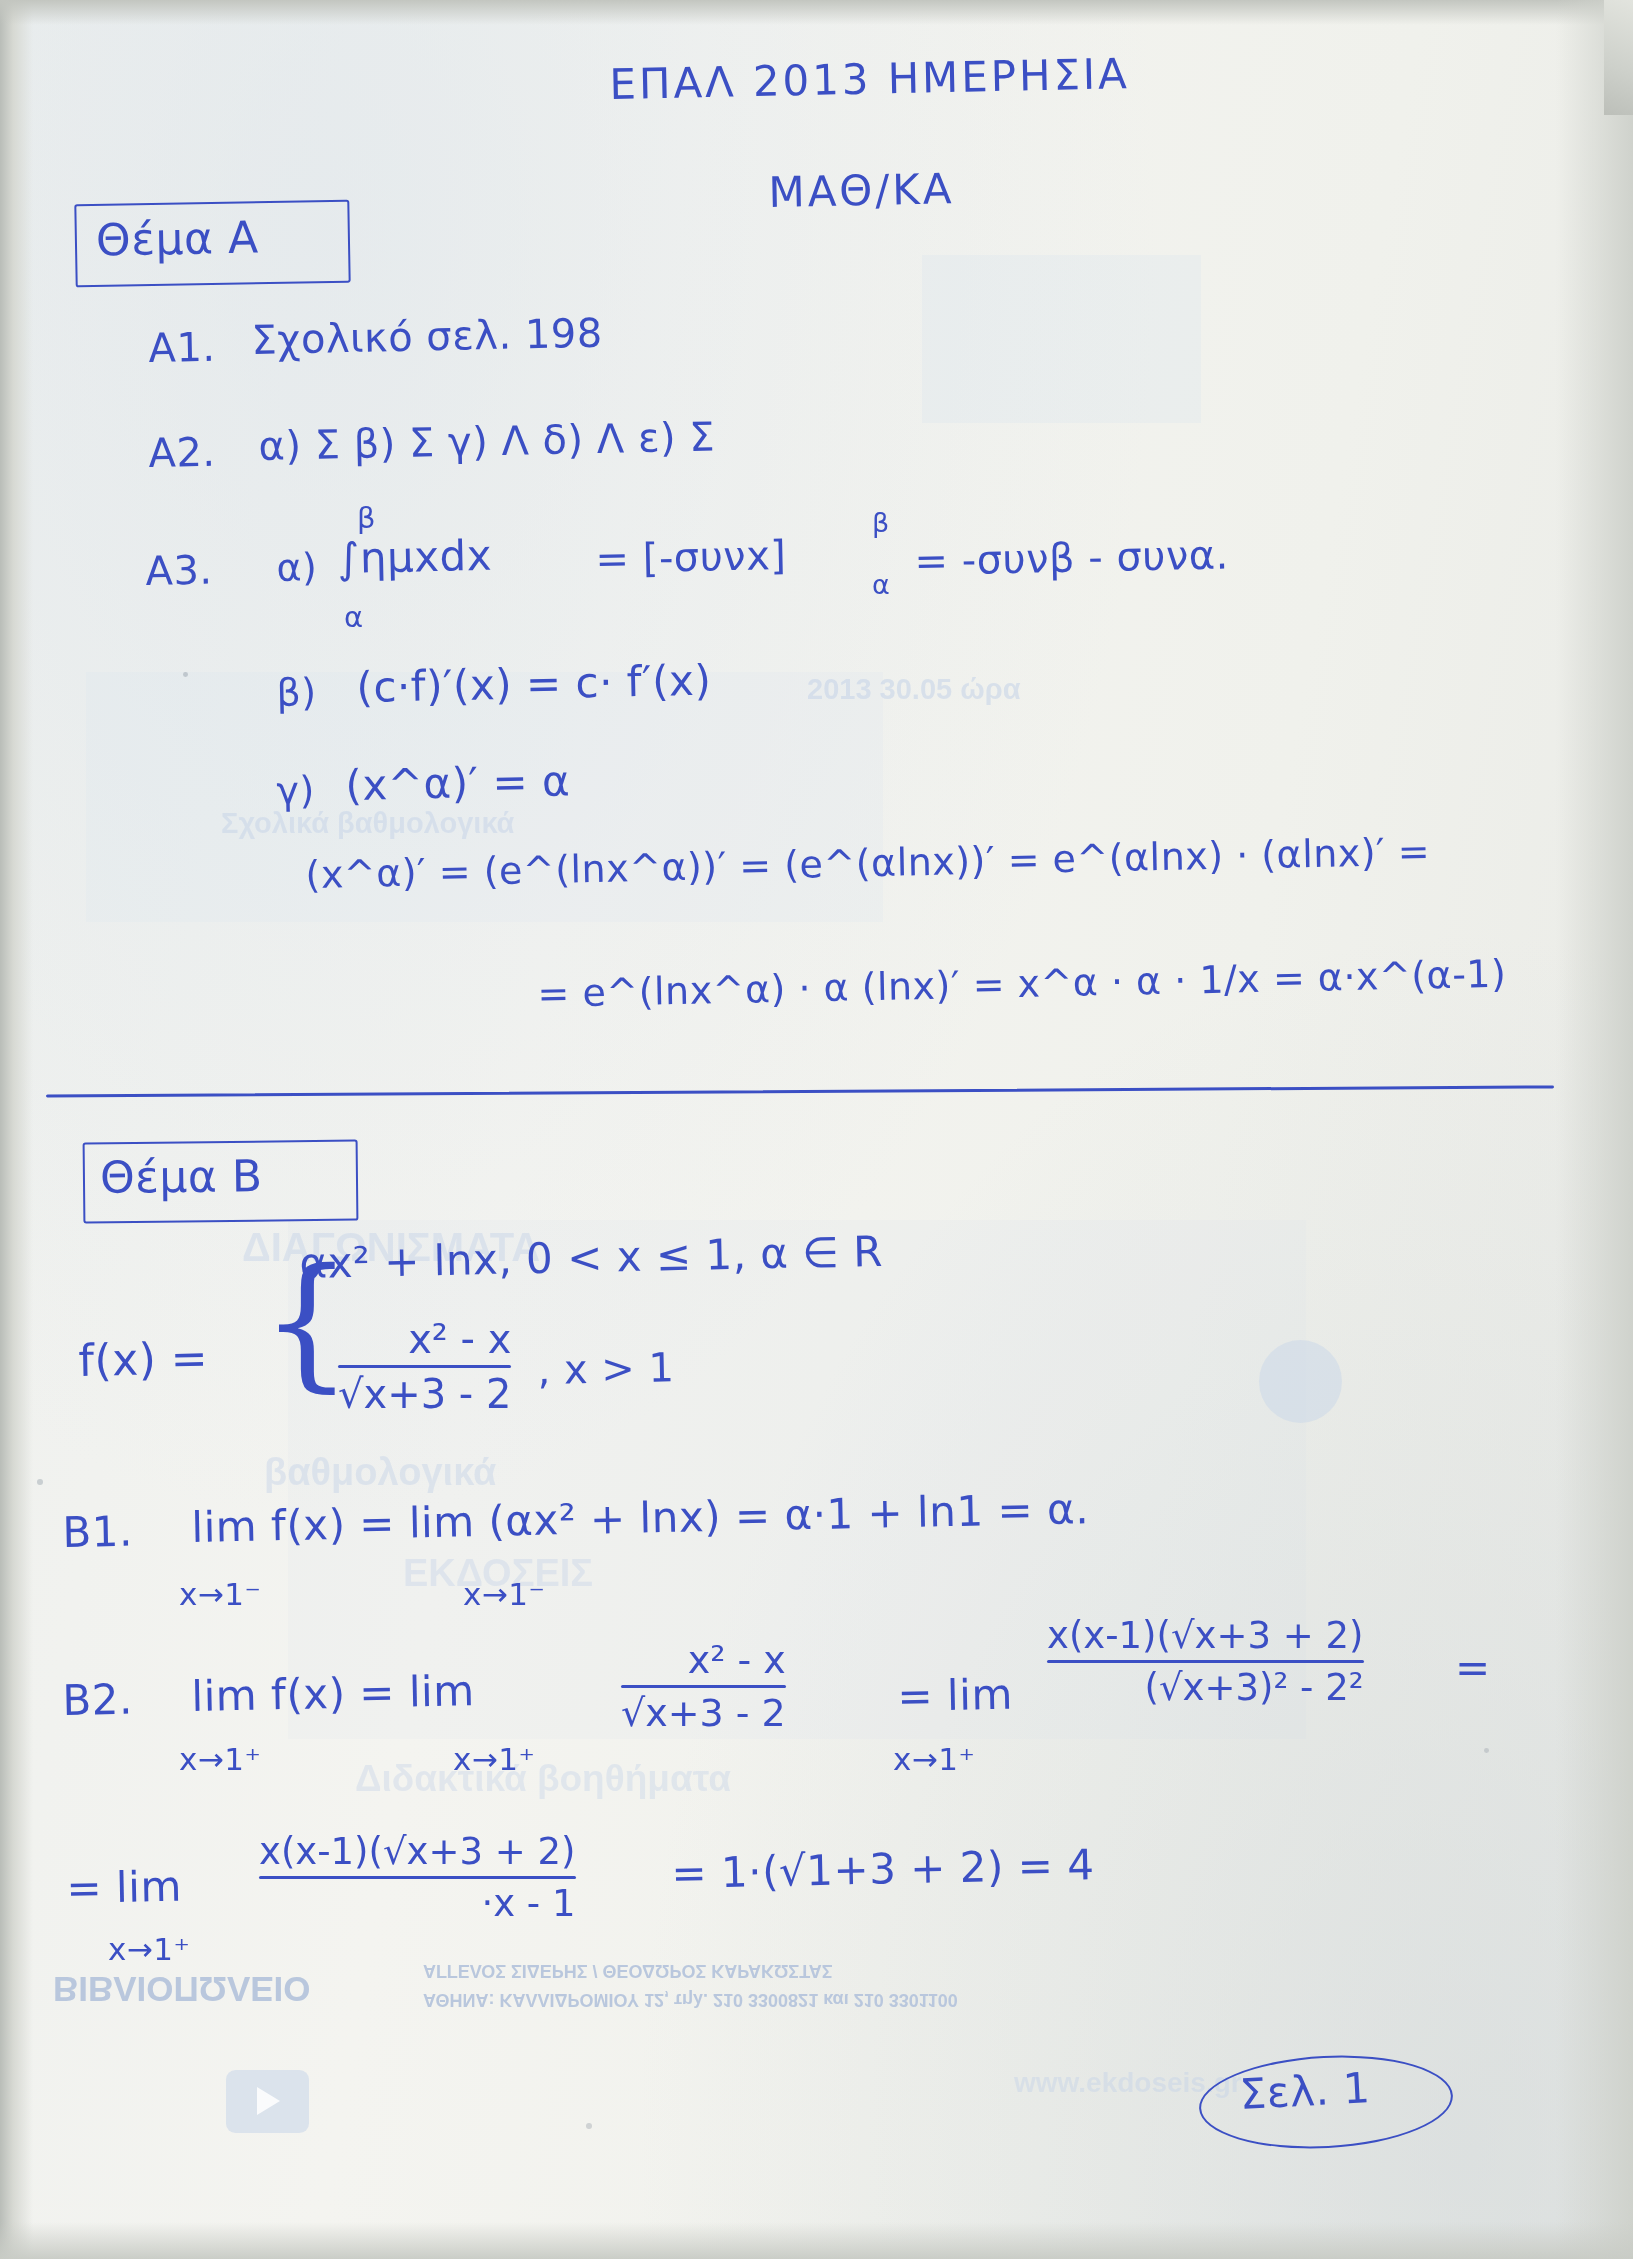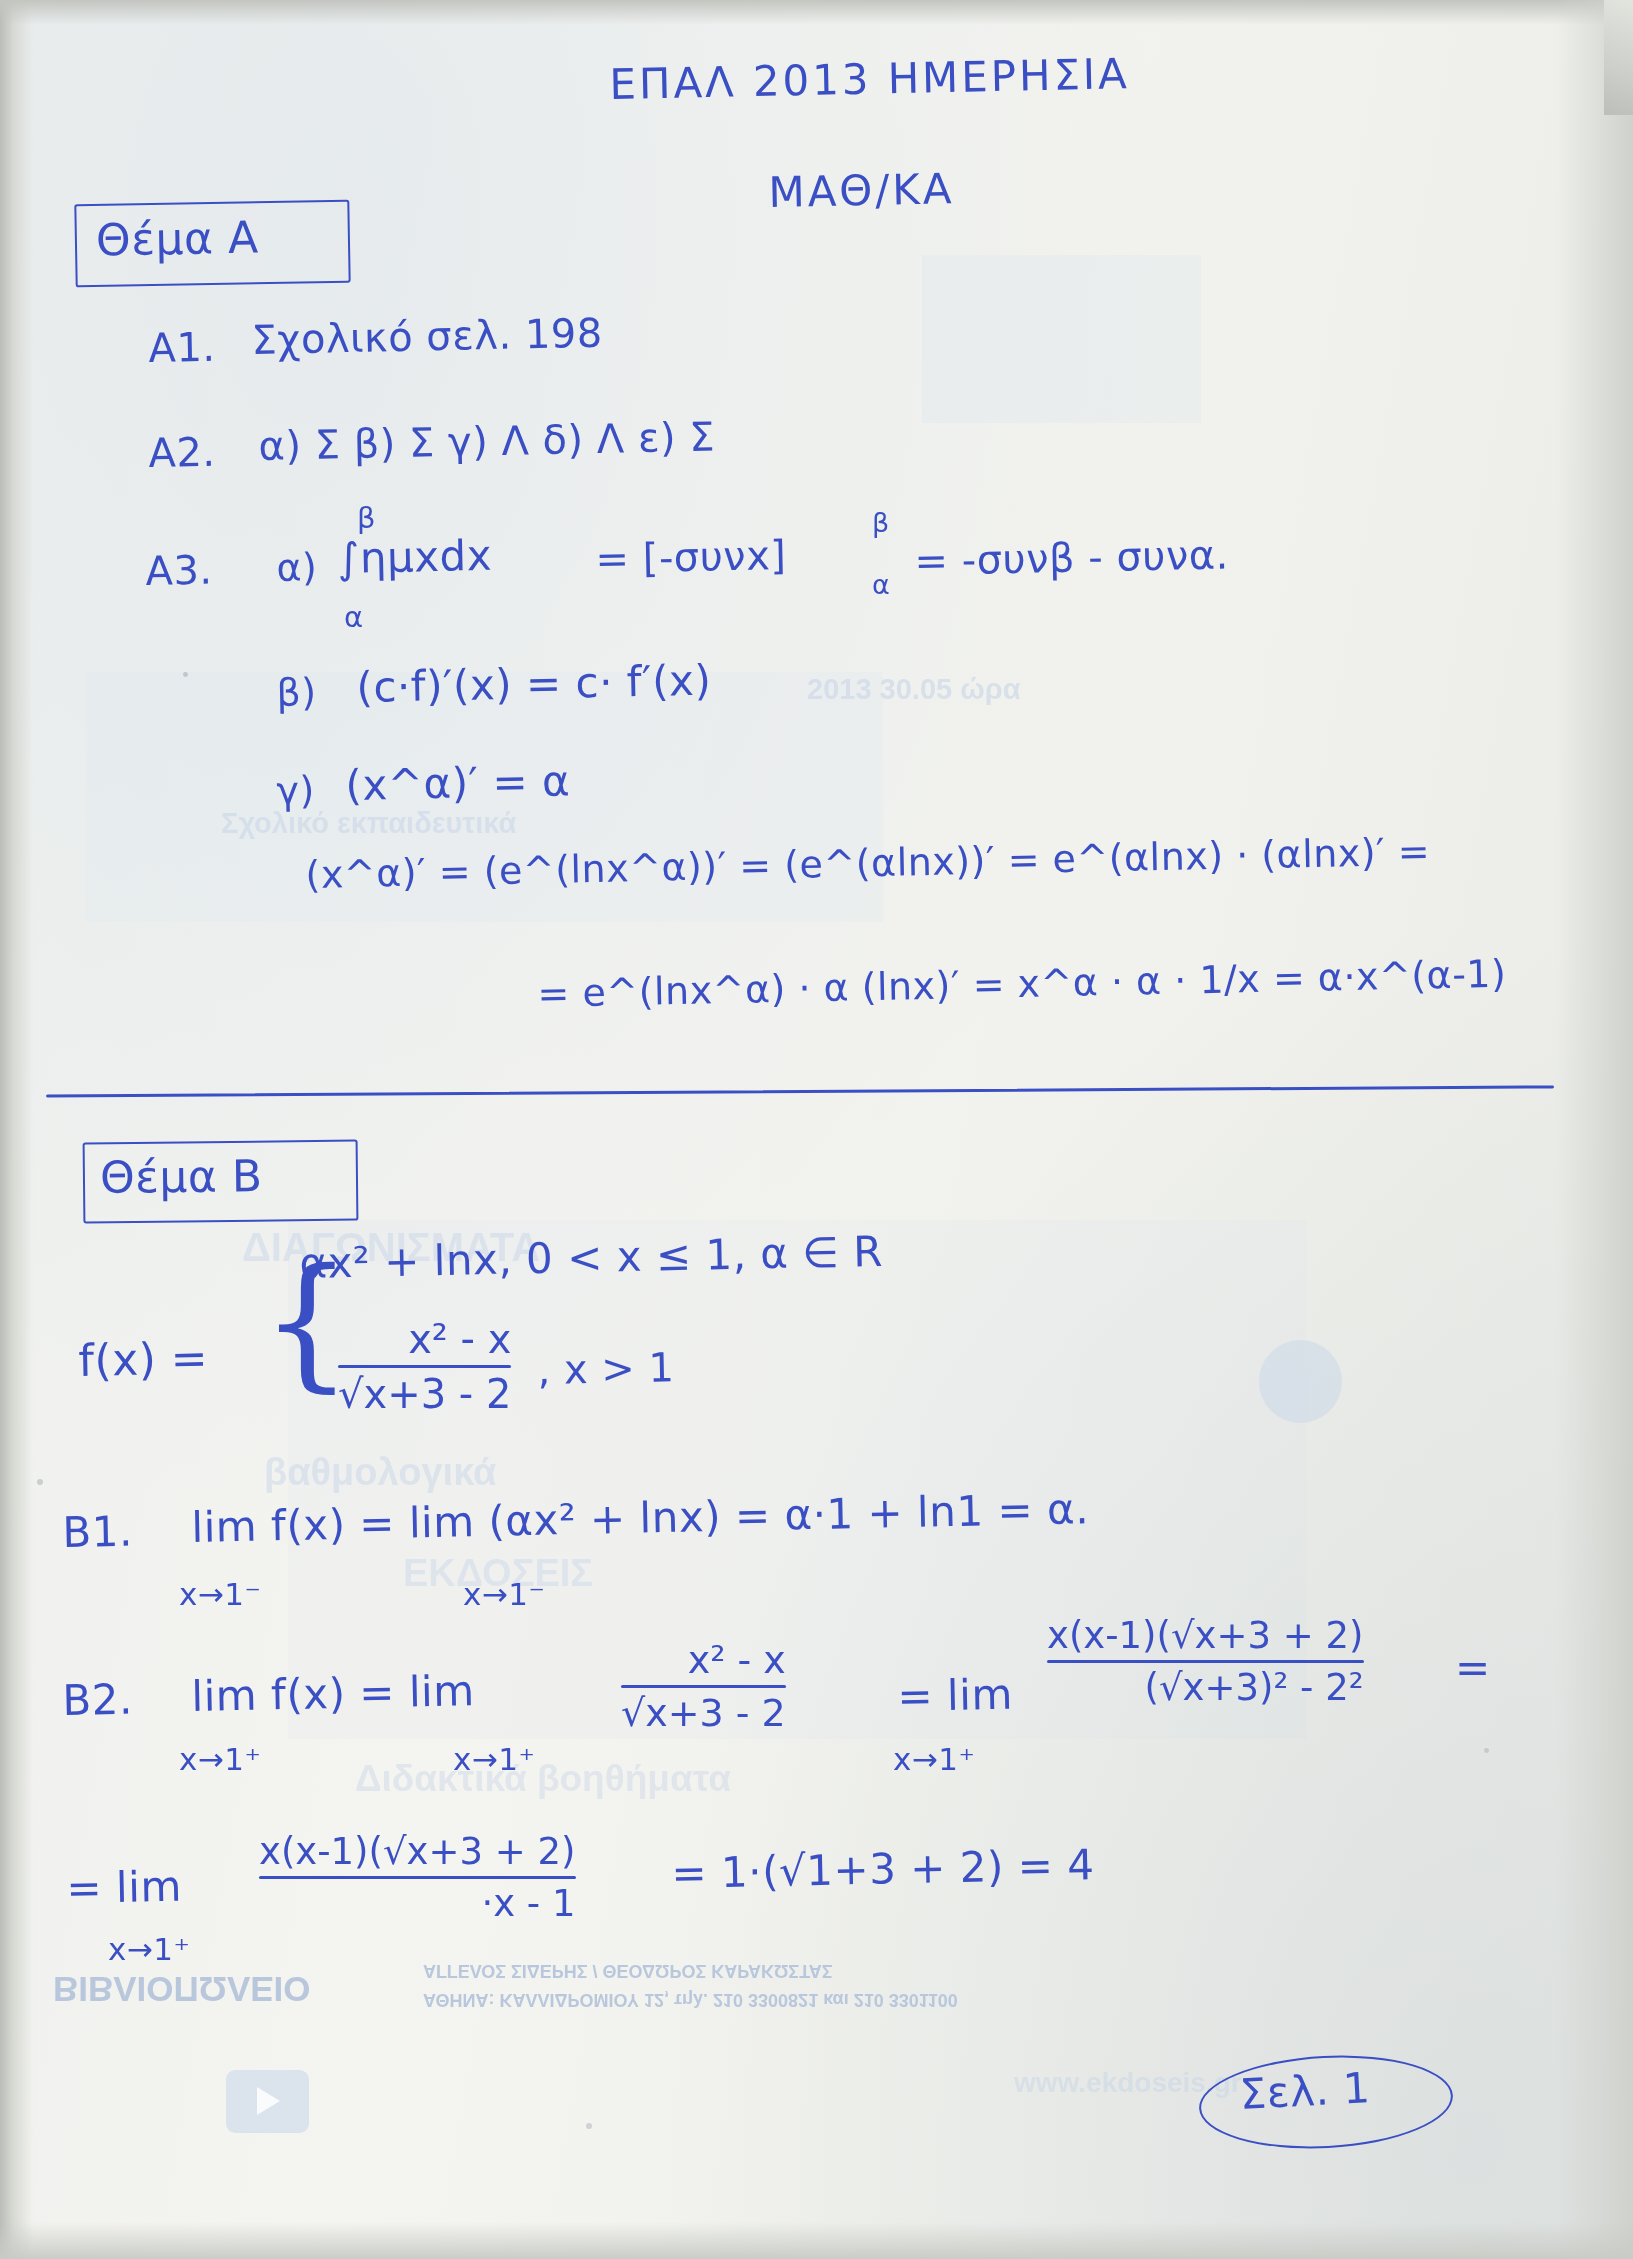--- a/index.html
+++ b/index.html
@@ -163,21 +163,21 @@
   <div class="edge-top"></div>
   <div class="edge-right"></div>
   <div class="edge-bottom"></div>
   <div class="corner-fold"></div>
 
   <div class="wm-block" style="left:922px; top:255px; width:279px; height:168px; opacity:.5;"></div>
   <div class="wm-block" style="left:86px; top:672px; width:797px; height:250px; opacity:.35;"></div>
   <div class="wm-block" style="left:288px; top:1220px; width:1018px; height:519px; opacity:.3;"></div>
 
   <div class="watermark" style="left:807px; top:673px; font-size:29px; opacity:.55;">2013  30.05  ώρα</div>
-  <div class="watermark" style="left:221px; top:807px; font-size:29px; opacity:.5;">Σχολικό  εκπαιδευτικά</div>
+  <div class="watermark" style="left:221px; top:807px; font-size:29px; opacity:.5;">Σχολικά  βαθμολογικά</div>
   <div class="watermark" style="left:242px; top:1225px; font-size:40px; opacity:.45;">ΔΙΑΓΩΝΙΣΜΑΤΑ</div>
   <div class="watermark" style="left:264px; top:1451px; font-size:38px; opacity:.45;">βαθμολογικά</div>
   <div class="watermark" style="left:403px; top:1552px; font-size:38px; opacity:.4;">ΕΚΔΟΣΕΙΣ</div>
   <div class="watermark" style="left:355px; top:1758px; font-size:37px; opacity:.4;">Διδακτικά βοηθήματα</div>
   <div class="watermark" style="left:1014px; top:2067px; font-size:28px; opacity:.45;">www.ekdoseis.gr</div>
 
   <div class="flip-text" style="left:53px; top:1969px; font-size:35px;">ΒΙΒΛΙΟΠΩΛΕΙΟ</div>
   <div class="flip-text" style="left:423px; top:1960px; font-size:18px;">ΑΓΓΕΛΟΣ ΣΙΔΕΡΗΣ / ΘΕΟΔΩΡΟΣ ΚΑΡΑΚΩΣΤΑΣ</div>
   <div class="flip-text" style="left:423px; top:1989px; font-size:18px;">ΑΘΗΝΑ: ΚΑΛΛΙΔΡΟΜΙΟΥ 12, τηλ. 210 3300821 και 210 3301100</div>
 

